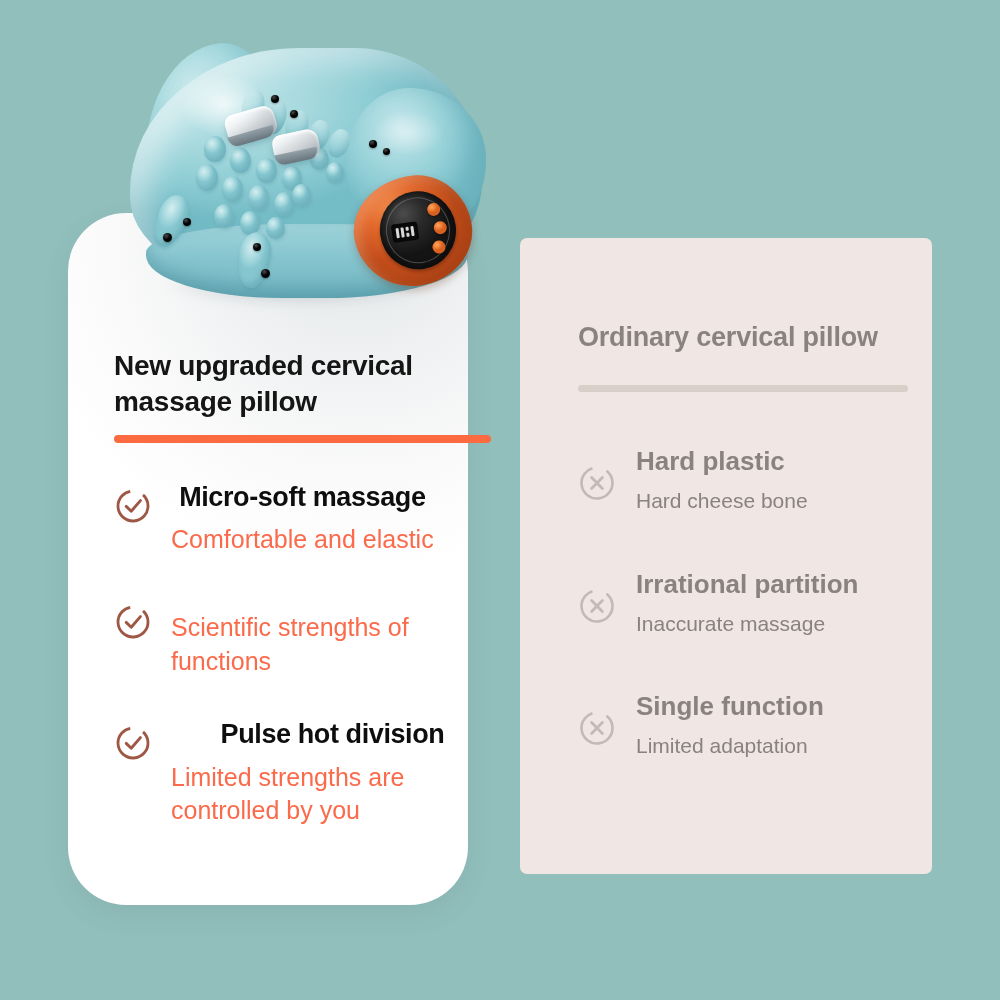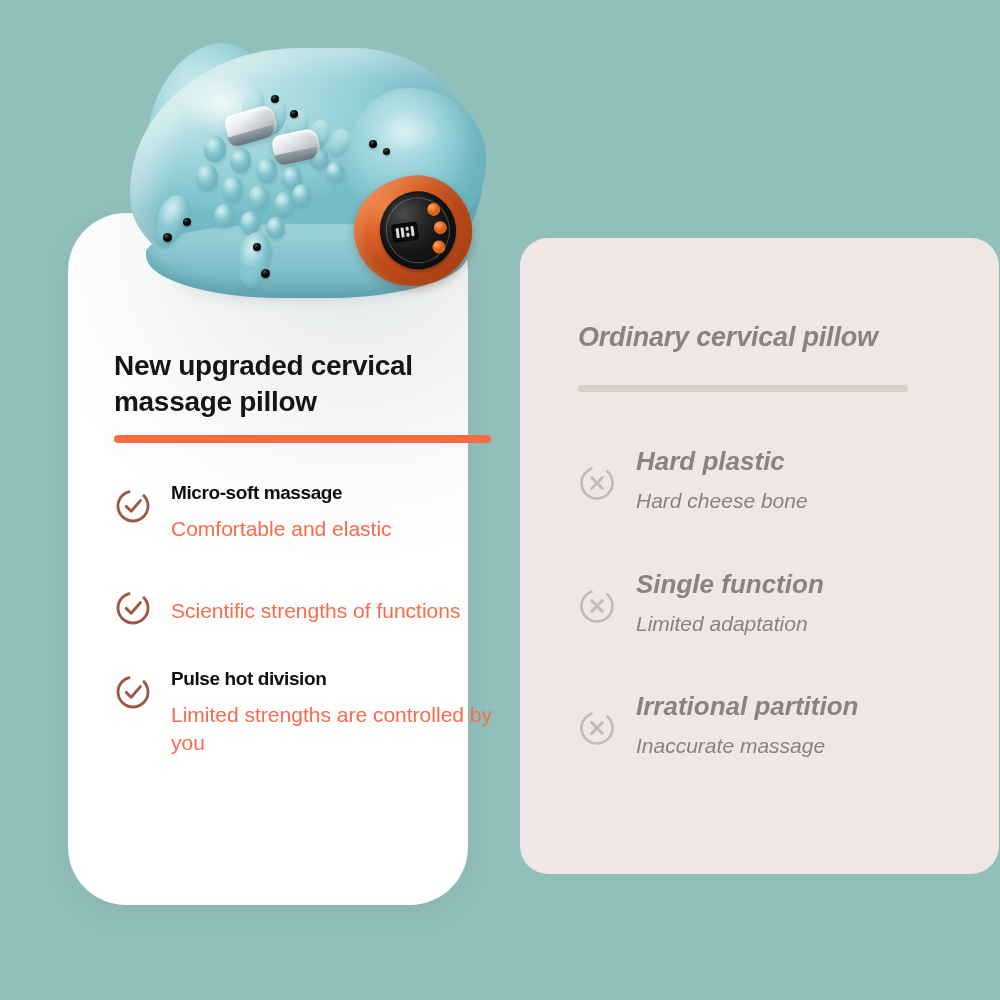--- a/index.html
+++ b/index.html
@@ -15,26 +15,25 @@
     background: #91bfbc;
     font-family: "Liberation Sans", sans-serif;
     -webkit-font-smoothing: antialiased;
   }
 
   
   .card-right {
     position: absolute;
     left: 520px;
     top: 238px;
-    width: 479px;
+    width: 412px;
     height: 636px;
     background: #f0e6e4;
-    border-radius: 28px;
+    border-radius: 7px;
     z-index: 1;
-    font-style: italic;
   }
   .right-inner {
     position: absolute;
     left: 58px;
     top: 84px;
     width: 340px;
   }
   .title-right {
     font-size: 27px;
     font-weight: bold;
@@ -119,30 +118,31 @@
   }
   .row-l:last-child { margin-bottom: 0; }
   .icon-check {
     flex: 0 0 auto;
     width: 38px;
     height: 38px;
     margin-right: 19px;
     margin-top: 4px;
   }
   .l-title {
-    font-size: 19px;
+    font-size: 27px;
     font-weight: bold;
     color: #0e0e0e;
     line-height: 1.05;
     letter-spacing: -0.4px;
     white-space: nowrap;
+    text-align: center;
   }
   .l-sub {
     margin-top: 12px;
-    font-size: 21px;
+    font-size: 25px;
     color: #fb6a4a;
     line-height: 1.35;
   }
 
   
   .product {
     position: absolute;
     left: 110px;
     top: 28px;
     width: 400px;
@@ -329,35 +329,35 @@
         </div>
 
         <div class="row-r">
           <span class="icon-x">
             <svg width="38" height="38" viewBox="0 0 38 38">
               <circle cx="19" cy="19" r="15.5" fill="none" stroke="#c3b9b6" stroke-width="2.6" stroke-dasharray="82 15" transform="rotate(-52 19 19)"></circle>
               <path d="M13.6 13.6 L24.4 24.4 M24.4 13.6 L13.6 24.4" fill="none" stroke="#c3b9b6" stroke-width="2.8" stroke-linecap="round"></path>
             </svg>
           </span>
           <div>
+            <div class="r-title">Irrational partition</div>
+            <div class="r-sub">Inaccurate massage</div>
+          </div>
+        </div>
+
+        <div class="row-r">
+          <span class="icon-x">
+            <svg width="38" height="38" viewBox="0 0 38 38">
+              <circle cx="19" cy="19" r="15.5" fill="none" stroke="#c3b9b6" stroke-width="2.6" stroke-dasharray="82 15" transform="rotate(-52 19 19)"></circle>
+              <path d="M13.6 13.6 L24.4 24.4 M24.4 13.6 L13.6 24.4" fill="none" stroke="#c3b9b6" stroke-width="2.8" stroke-linecap="round"></path>
+            </svg>
+          </span>
+          <div>
             <div class="r-title">Single function</div>
             <div class="r-sub">Limited adaptation</div>
-          </div>
-        </div>
-
-        <div class="row-r">
-          <span class="icon-x">
-            <svg width="38" height="38" viewBox="0 0 38 38">
-              <circle cx="19" cy="19" r="15.5" fill="none" stroke="#c3b9b6" stroke-width="2.6" stroke-dasharray="82 15" transform="rotate(-52 19 19)"></circle>
-              <path d="M13.6 13.6 L24.4 24.4 M24.4 13.6 L13.6 24.4" fill="none" stroke="#c3b9b6" stroke-width="2.8" stroke-linecap="round"></path>
-            </svg>
-          </span>
-          <div>
-            <div class="r-title">Irrational partition</div>
-            <div class="r-sub">Inaccurate massage</div>
           </div>
         </div>
 
       </div>
     </div>
   </div>
 
   <div class="card-left">
     <div class="left-inner">
       <div class="title-left">New upgraded cervical massage pillow</div>

